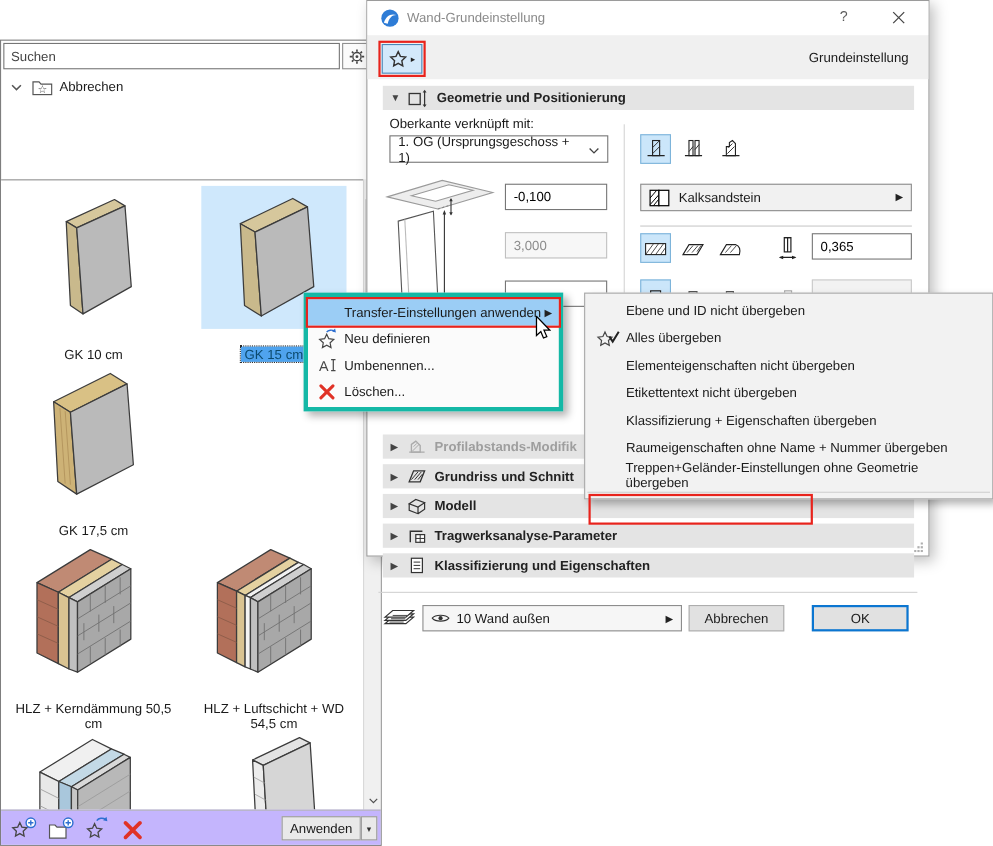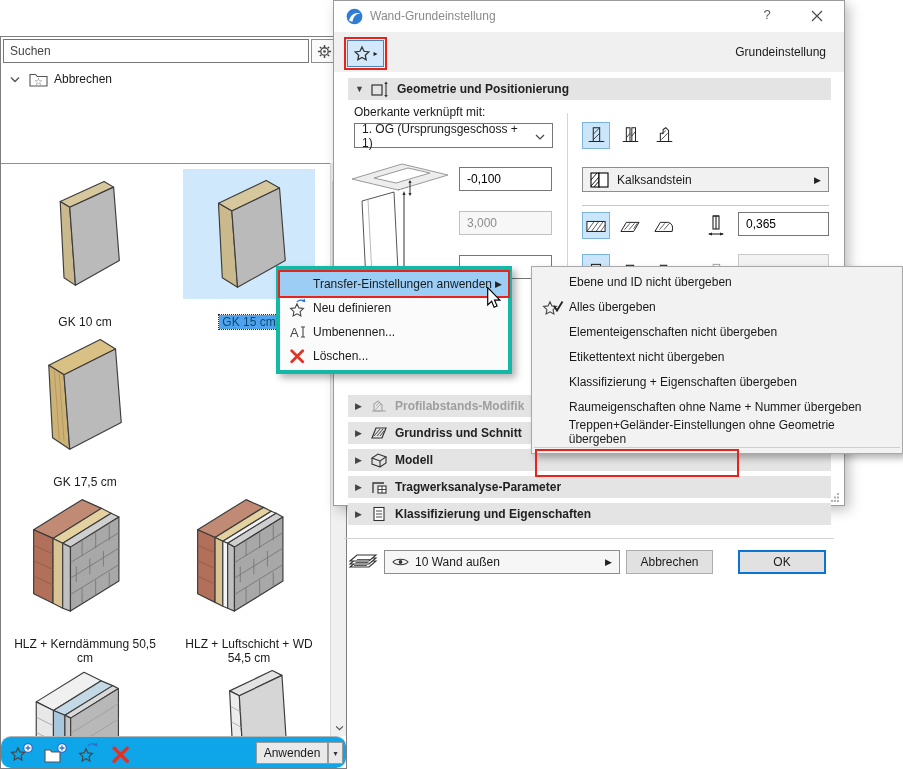--- a/index.html
+++ b/index.html
@@ -30,21 +30,21 @@
   .tilewrap { width:132px; height:130px; display:flex; align-items:flex-start; justify-content:center; }
   .tile-sel { background:#cfe8fc; }
   .cap-sel { background:#4fa3ee; color:#0c4a6e; outline:1px dotted #2a2a2a; padding:0 3px; }
   .capw { width:152px; }
 
   #vscroll { position:absolute; right:0; top:126px; width:16px; bottom:32px; background:#f0f0f0; border-left:1px solid #d9d9d9; }
   .scroll-arrow { position:absolute; left:0; width:16px; height:17px; display:flex; align-items:center; justify-content:center; }
   #scroll-up { top:0; } #scroll-down { bottom:0; }
   #scroll-thumb { position:absolute; left:1px; top:18px; width:13px; height:190px; background:#cdcdcd; }
 
-  #panel-toolbar { position:absolute; left:0; right:0; bottom:0; height:32px; background:#0ea5e9; border-top:1px solid #b5b5b5;border-radius:10px; }
+  #panel-toolbar { position:absolute; left:0; right:0; bottom:0; height:32px; background:#c4b5fd; border-top:1px solid #b5b5b5; }
   .ptool-ico { position:absolute; top:5px; width:24px; height:22px; }
   #apply-btn { position:absolute; right:18px; top:5px; width:72px; height:22px; background:#e9e9e9;
     border:1px solid #9a9a9a; display:flex; align-items:center; justify-content:center; }
   #apply-arrow { position:absolute; right:3px; top:5px; width:15px; height:22px; background:#e9e9e9;
     border:1px solid #9a9a9a; display:flex; align-items:center; justify-content:center; font-size:8px; color:#333; }
 
   
   #dialog { left:333px; top:0; width:512px; height:506px; background:#fff; border:1px solid #9b9b9b;
     box-shadow:4px 4px 12px rgba(0,0,0,.25); }
   #titlebar { position:absolute; left:0; top:0; right:0; height:31px; background:#fff; }

